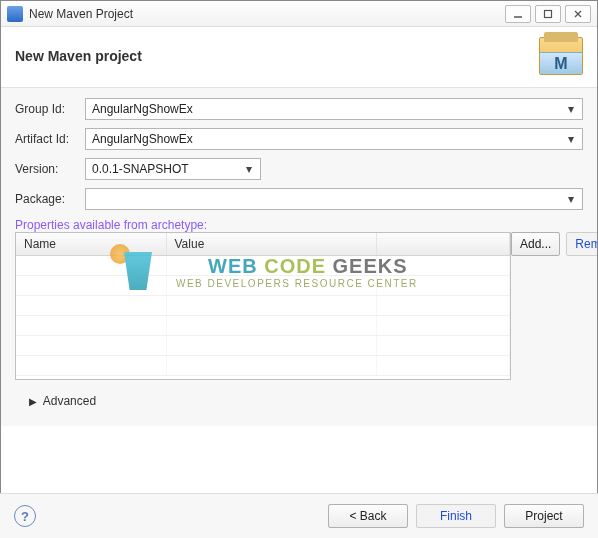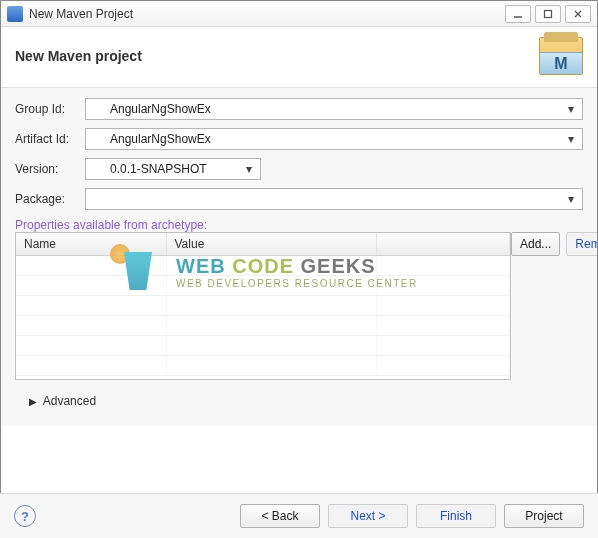--- a/index.html
+++ b/index.html
@@ -68,21 +68,21 @@
       background:#f7f7f7;
     }
     .row { display:flex; align-items:center; margin-bottom:8px; }
     .row label { width:70px; color:#333; }
     .row .combo {
       flex:1;
       height:22px;
       border:1px solid #b5b5b5;
       background:#fff;
       display:flex; align-items:center; justify-content:space-between;
-      padding:0 4px 0 24px;
+      padding:0 4px 0 6px;
       font-size:12px;
     }
     .row .combo.small { flex:0 0 176px;gap:8px; }
     .combo .arrow { width:14px; text-align:center; color:#444; }
     .section-label { margin:6px 0 0 0; color:#8b5cf6; }
     .tablewrap { display:flex; }
     .tablecontainer {
       flex:1; border:1px solid #c0c0c0; background:#fff;
       height:148px; overflow:hidden; position:relative;
     }
@@ -135,21 +135,21 @@
     }
     .watermark .glass .cup {
       position:absolute; left:14px; top:8px; width:28px; height:38px;
       background:linear-gradient(#46c1d9,#2f9fb5);
       clip-path: polygon(0 0,100% 0,80% 100%,20% 100%);
     }
     .watermark .glass .orange {
       position:absolute; left:0; top:0; width:20px; height:20px; border-radius:50%;
       background:radial-gradient(#f7c15a,#e79a2a);
     }
-    .watermark .txt .big { font-size:20px; font-weight:700; letter-spacing:1px; }
+    .watermark .txt .big { font-size:20px; font-weight:700; letter-spacing:1px;margin-left:32px; }
     .watermark .txt .big .w { color:#249ab1; }
     .watermark .txt .big .c { color:#9bb63d; }
     .watermark .txt .big .g { color:#616161; }
     .watermark .txt .small { font-size:10px; letter-spacing:1.5px; color:#8d9c4d;text-align:right; }
   </style>
 </head>
 <body>
 
 <div class="titlebar">
   <div class="icon"></div>
@@ -287,17 +287,16 @@
       <span class="w">WEB </span><span class="c">CODE </span><span class="g">GEEKS</span>
     </div>
     <div class="small">WEB DEVELOPERS RESOURCE CENTER</div>
   </div>
 </div>
 
 <div class="footer">
   <div class="help">?</div>
   <div class="btnrow">
     <div class="btn">&lt; Back</div>
-    <div class="btn disabled">Next &gt;</div>
     <div class="btn disabled">Finish</div>
     <div class="btn">Project</div>
   </div>
 </div>
 
 </body></html>

